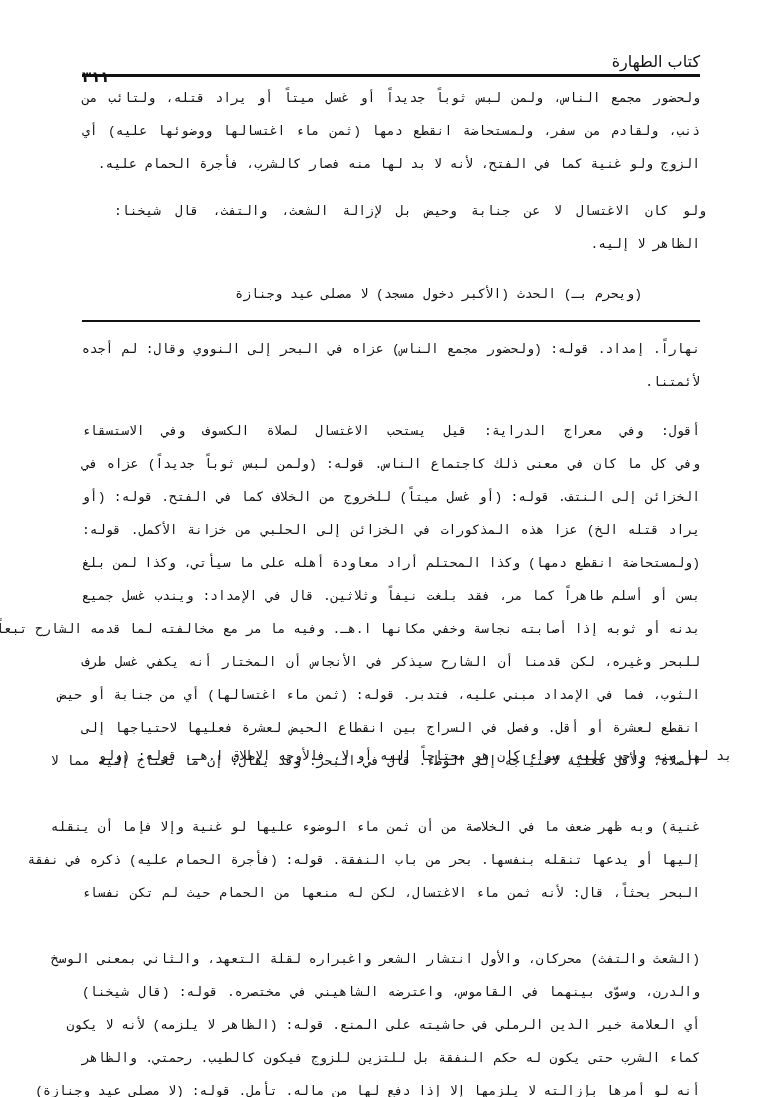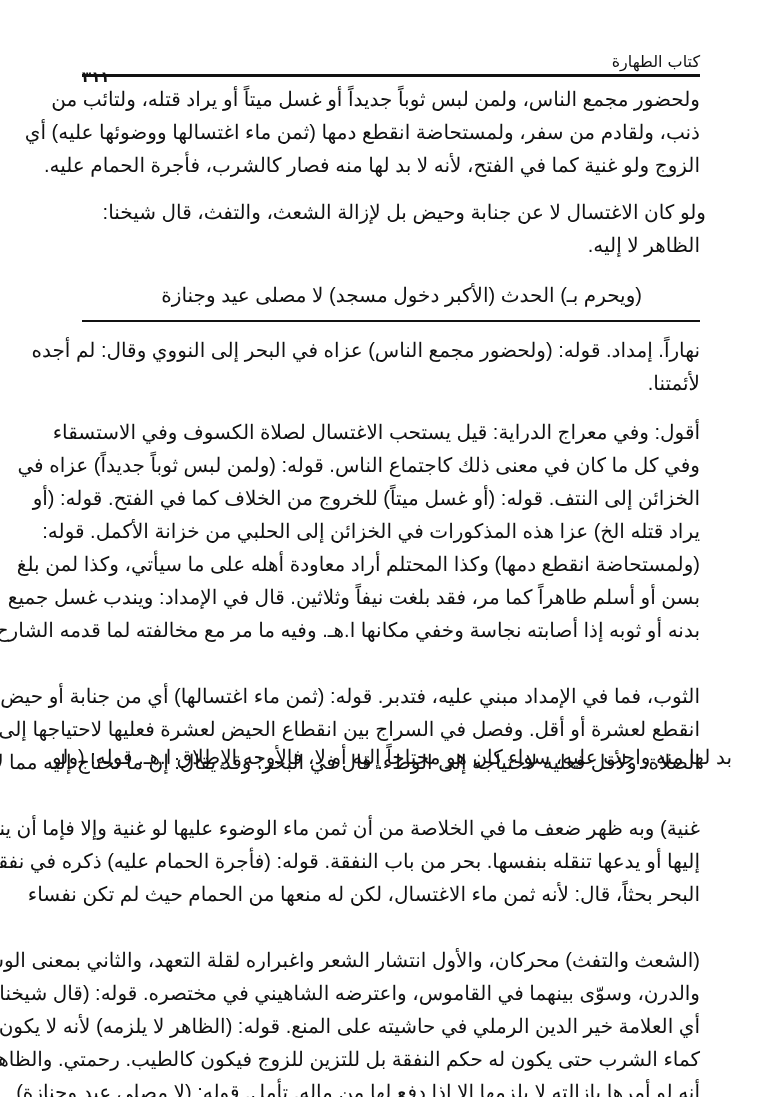--- a/index.html
+++ b/index.html
@@ -6,22 +6,22 @@
     body { width: 764px; height: 1097px; position: relative; overflow: hidden;
            font-family: "DejaVu Sans", sans-serif; color: #111; }
     .page { position: absolute; left: 0; top: 0; width: 764px; height: 1097px; }
     .header { position: absolute; left: 82px; width: 618px; top: 52px; height: 20px; direction: rtl; }
     .running-title { position: absolute; right: 0; top: 0; font-size: 16px; font-weight: normal; }
     .page-number { position: absolute; left: 0; top: 0; font-size: 15px; font-weight: bold; margin-top: 16px; }
     .rule { position: absolute; left: 82px; width: 618px; background: #111; }
     .rule.top { top: 74px; height: 3px; }
     .rule.mid { top: 320px; height: 2px; }
     .line { position: absolute; left: 82px; width: 618px; direction: rtl; text-align: justify;
-            text-align-last: justify; font-size: 20px; white-space: nowrap; height: 34px; line-height: 34px;
-            font-family: Liberation Sans, sans-serif; }
+            text-align-last: justify; font-size: 13px; white-space: nowrap; height: 34px; line-height: 34px;
+            font-family: Liberation Mono, monospace; }
     .line.last { text-align-last: right; }
     .line.indent { padding-right: 26px; box-sizing: border-box; margin-left: 32px; }
   </style>
 </head>
 <body>
 
 <div class="page">
 
   <div class="header">
     <span class="running-title">كتاب الطهارة</span>
@@ -40,20 +40,21 @@
 
   <div class="line" style="top:333px;">نهاراً. إمداد. قوله: (ولحضور مجمع الناس) عزاه في البحر إلى النووي وقال: لم أجده</div>
   <div class="line last" style="top:366px;">لأئمتنا.</div>
   <div class="line" style="top:415px;">أقول: وفي معراج الدراية: قيل يستحب الاغتسال لصلاة الكسوف وفي الاستسقاء</div>
   <div class="line" style="top:448px;">وفي كل ما كان في معنى ذلك كاجتماع الناس. قوله: (ولمن لبس ثوباً جديداً) عزاه في</div>
   <div class="line" style="top:481px;">الخزائن إلى النتف. قوله: (أو غسل ميتاً) للخروج من الخلاف كما في الفتح. قوله: (أو</div>
   <div class="line" style="top:514px;">يراد قتله الخ) عزا هذه المذكورات في الخزائن إلى الحلبي من خزانة الأكمل. قوله:</div>
   <div class="line" style="top:547px;">(ولمستحاضة انقطع دمها) وكذا المحتلم أراد معاودة أهله على ما سيأتي، وكذا لمن بلغ</div>
   <div class="line" style="top:580px;">بسن أو أسلم طاهراً كما مر، فقد بلغت نيفاً وثلاثين. قال في الإمداد: ويندب غسل جميع</div>
   <div class="line" style="top:613px;">بدنه أو ثوبه إذا أصابته نجاسة وخفي مكانها ا.هـ. وفيه ما مر مع مخالفته لما قدمه الشارح تبعاً</div>
+  <div class="line" style="top:646px;">للبحر وغيره، لكن قدمنا أن الشارح سيذكر في الأنجاس أن المختار أنه يكفي غسل طرف</div>
   <div class="line" style="top:679px;">الثوب، فما في الإمداد مبني عليه، فتدبر. قوله: (ثمن ماء اغتسالها) أي من جنابة أو حيض</div>
   <div class="line" style="top:712px;">انقطع لعشرة أو أقل. وفصل في السراج بين انقطاع الحيض لعشرة فعليها لاحتياجها إلى</div>
   <div class="line" style="top:745px;">الصلاة، ولأقل فعليه لاحتياجه إلى الوطء. قال في البحر: وقد يقال: إن ما تحتاج إليه مما لا</div>
   <div class="line" style="top:740px;margin-left:32px;">بد لها منه واجب عليه، سواء كان هو محتاجاً إليه أو لا، فالأوجه الإطلاق ا.هـ. قوله: (ولو</div>
   <div class="line" style="top:811px;">غنية) وبه ظهر ضعف ما في الخلاصة من أن ثمن ماء الوضوء عليها لو غنية وإلا فإما أن ينقله</div>
   <div class="line" style="top:844px;">إليها أو يدعها تنقله بنفسها. بحر من باب النفقة. قوله: (فأجرة الحمام عليه) ذكره في نفقة</div>
   <div class="line" style="top:877px;">البحر بحثاً، قال: لأنه ثمن ماء الاغتسال، لكن له منعها من الحمام حيث لم تكن نفساء</div>
   <div class="line" style="top:943px;">(الشعث والتفث) محركان، والأول انتشار الشعر واغبراره لقلة التعهد، والثاني بمعنى الوسخ</div>
   <div class="line" style="top:976px;">والدرن، وسوّى بينهما في القاموس، واعترضه الشاهيني في مختصره. قوله: (قال شيخنا)</div>
   <div class="line" style="top:1009px;">أي العلامة خير الدين الرملي في حاشيته على المنع. قوله: (الظاهر لا يلزمه) لأنه لا يكون</div>

